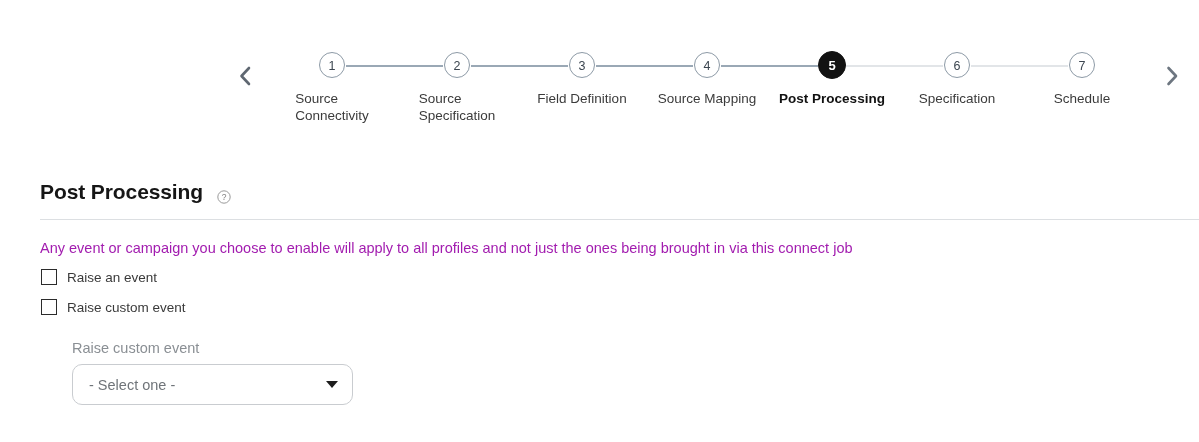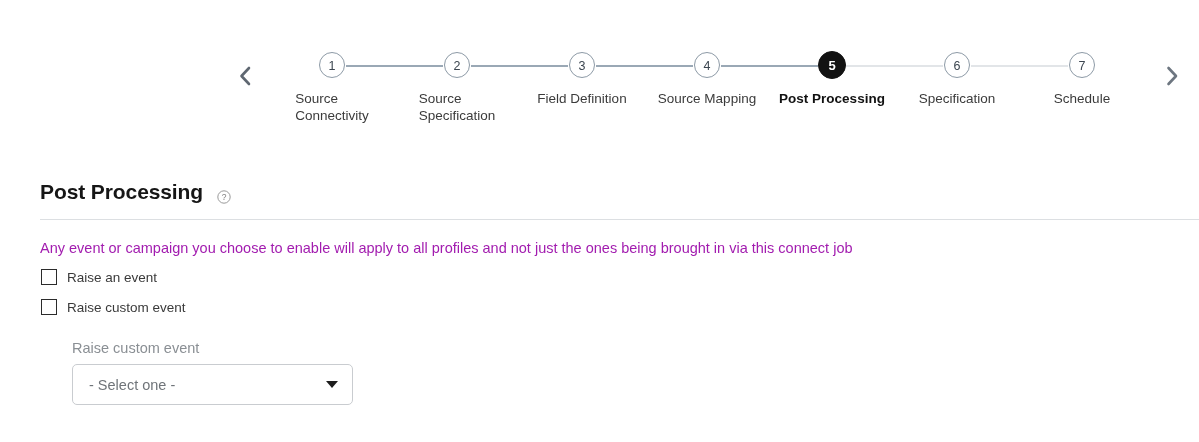--- a/index.html
+++ b/index.html
@@ -174,21 +174,21 @@
     font-size: 14.5px;
     color: #8a8f94;
   }
   .select-box {
     position: absolute;
     left: 72px;
     top: 364px;
     width: 281px;
     height: 41px;
     border: 1px solid #c9ccd0;
-    border-radius: 5px;
+    border-radius: 10px;
     background: #ffffff;
     box-sizing: border-box;
     display: flex;
     align-items: center;
     justify-content: space-between;
     padding: 0 14px 0 16px;
     cursor: pointer;
   }
   .select-value {
     font-size: 14.5px;

